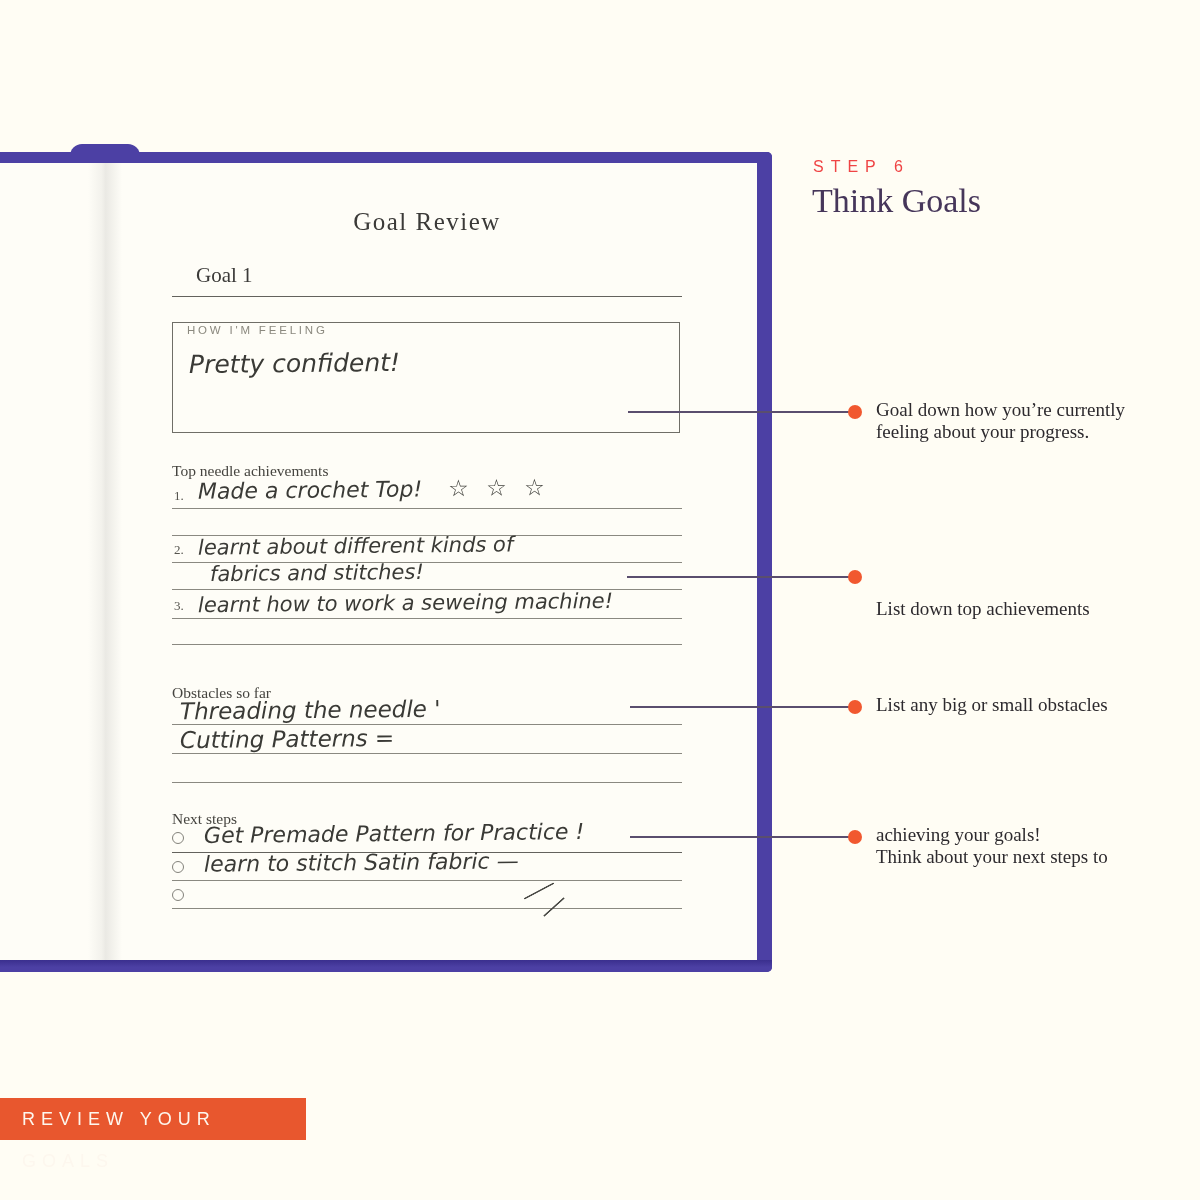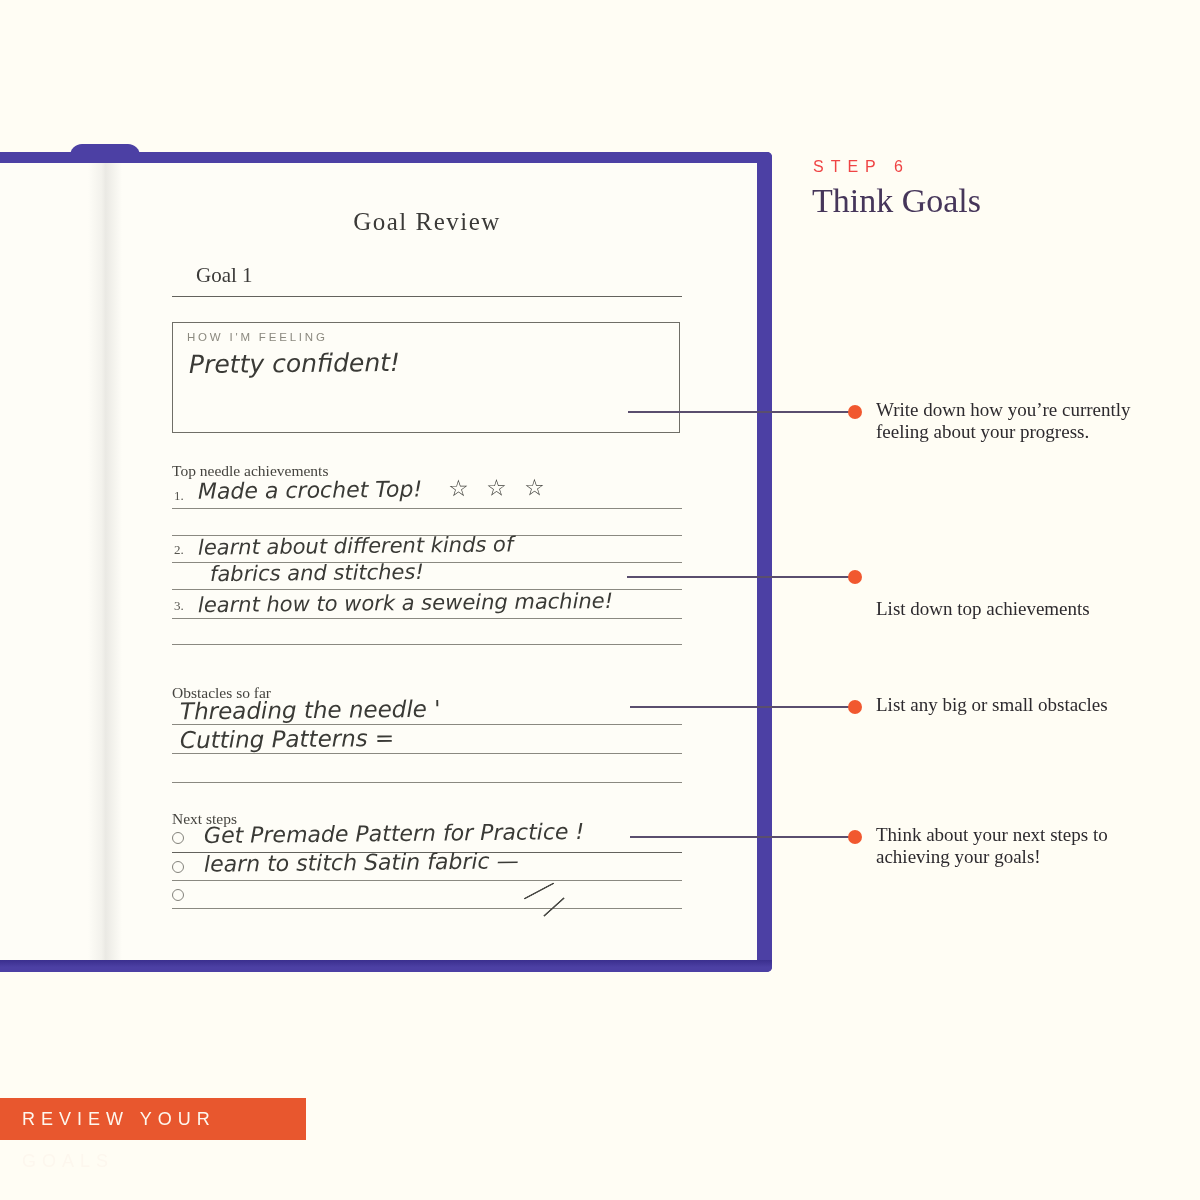--- a/index.html
+++ b/index.html
@@ -37,21 +37,21 @@
   .rule {
     position:absolute; left:172px; width:510px; height:0;
     border-top:1.4px solid #8A8981;
   }
   .rule.dark { border-top:1.6px solid #63625D; }
   .feeling-box {
     position:absolute; left:172px; top:322px; width:508px; height:111px;
     border:1.6px solid #6F6E67; background:transparent;
   }
   .feeling-label {
-    position:absolute; left:14px; top:8px;
+    position:absolute; left:14px; top:1px;
     font-family:"Liberation Sans", sans-serif; font-size:11.5px;
     letter-spacing:2.8px; color:#8B897F;text-align:right;
   }
   .hw {
     position:absolute; color:#3A3A36;
     font-family:"DejaVu Sans", sans-serif; font-style:italic;
     white-space:nowrap; transform:rotate(-0.6deg);
   }
   .feeling-value { left:16px; top:26px; font-size:25px; }
   .section-label { position:absolute; left:172px; font-size:15.5px; color:#45443F; }
@@ -152,38 +152,38 @@
   <div class="rule" style="top:908px;"></div>
   <div class="doodle-dash" style="left:522px; top:890px; width:34px; transform:rotate(-28deg);"></div>
   <div class="doodle-dash" style="left:540px; top:906px; width:28px; transform:rotate(-42deg);"></div>
 
   <div class="eyebrow">STEP 6</div>
   <div class="step-title">Think Goals</div>
 
   <div class="connector" style="left:628px; top:411px; width:227px;"></div>
   <div class="dot" style="left:848px; top:405px;"></div>
   <div class="ann-text" style="top:399px;">
-    <div>Write down how you’re currently</div>
+    <div>Goal down how you’re currently</div>
     <div>feeling about your progress.</div>
   </div>
 
   <div class="connector" style="left:627px; top:576px; width:228px;"></div>
   <div class="dot" style="left:848px; top:570px;"></div>
   <div class="ann-text" style="top:566px;margin-top:32px;">
     <div>List down top achievements</div>
   </div>
 
   <div class="connector" style="left:630px; top:706px; width:225px;"></div>
   <div class="dot" style="left:848px; top:700px;"></div>
   <div class="ann-text" style="top:694px;">
     <div>List any big or small obstacles</div>
   </div>
 
   <div class="connector" style="left:630px; top:836px; width:225px;"></div>
   <div class="dot" style="left:848px; top:830px;"></div>
   <div class="ann-text" style="top:824px;">
+    <div>achieving your goals!</div>
     <div>Think about your next steps to</div>
-    <div>achieving your goals!</div>
   </div>
 
   <div class="banner">REVIEW YOUR GOALS</div>
 
 </div>
 
 </body></html>

